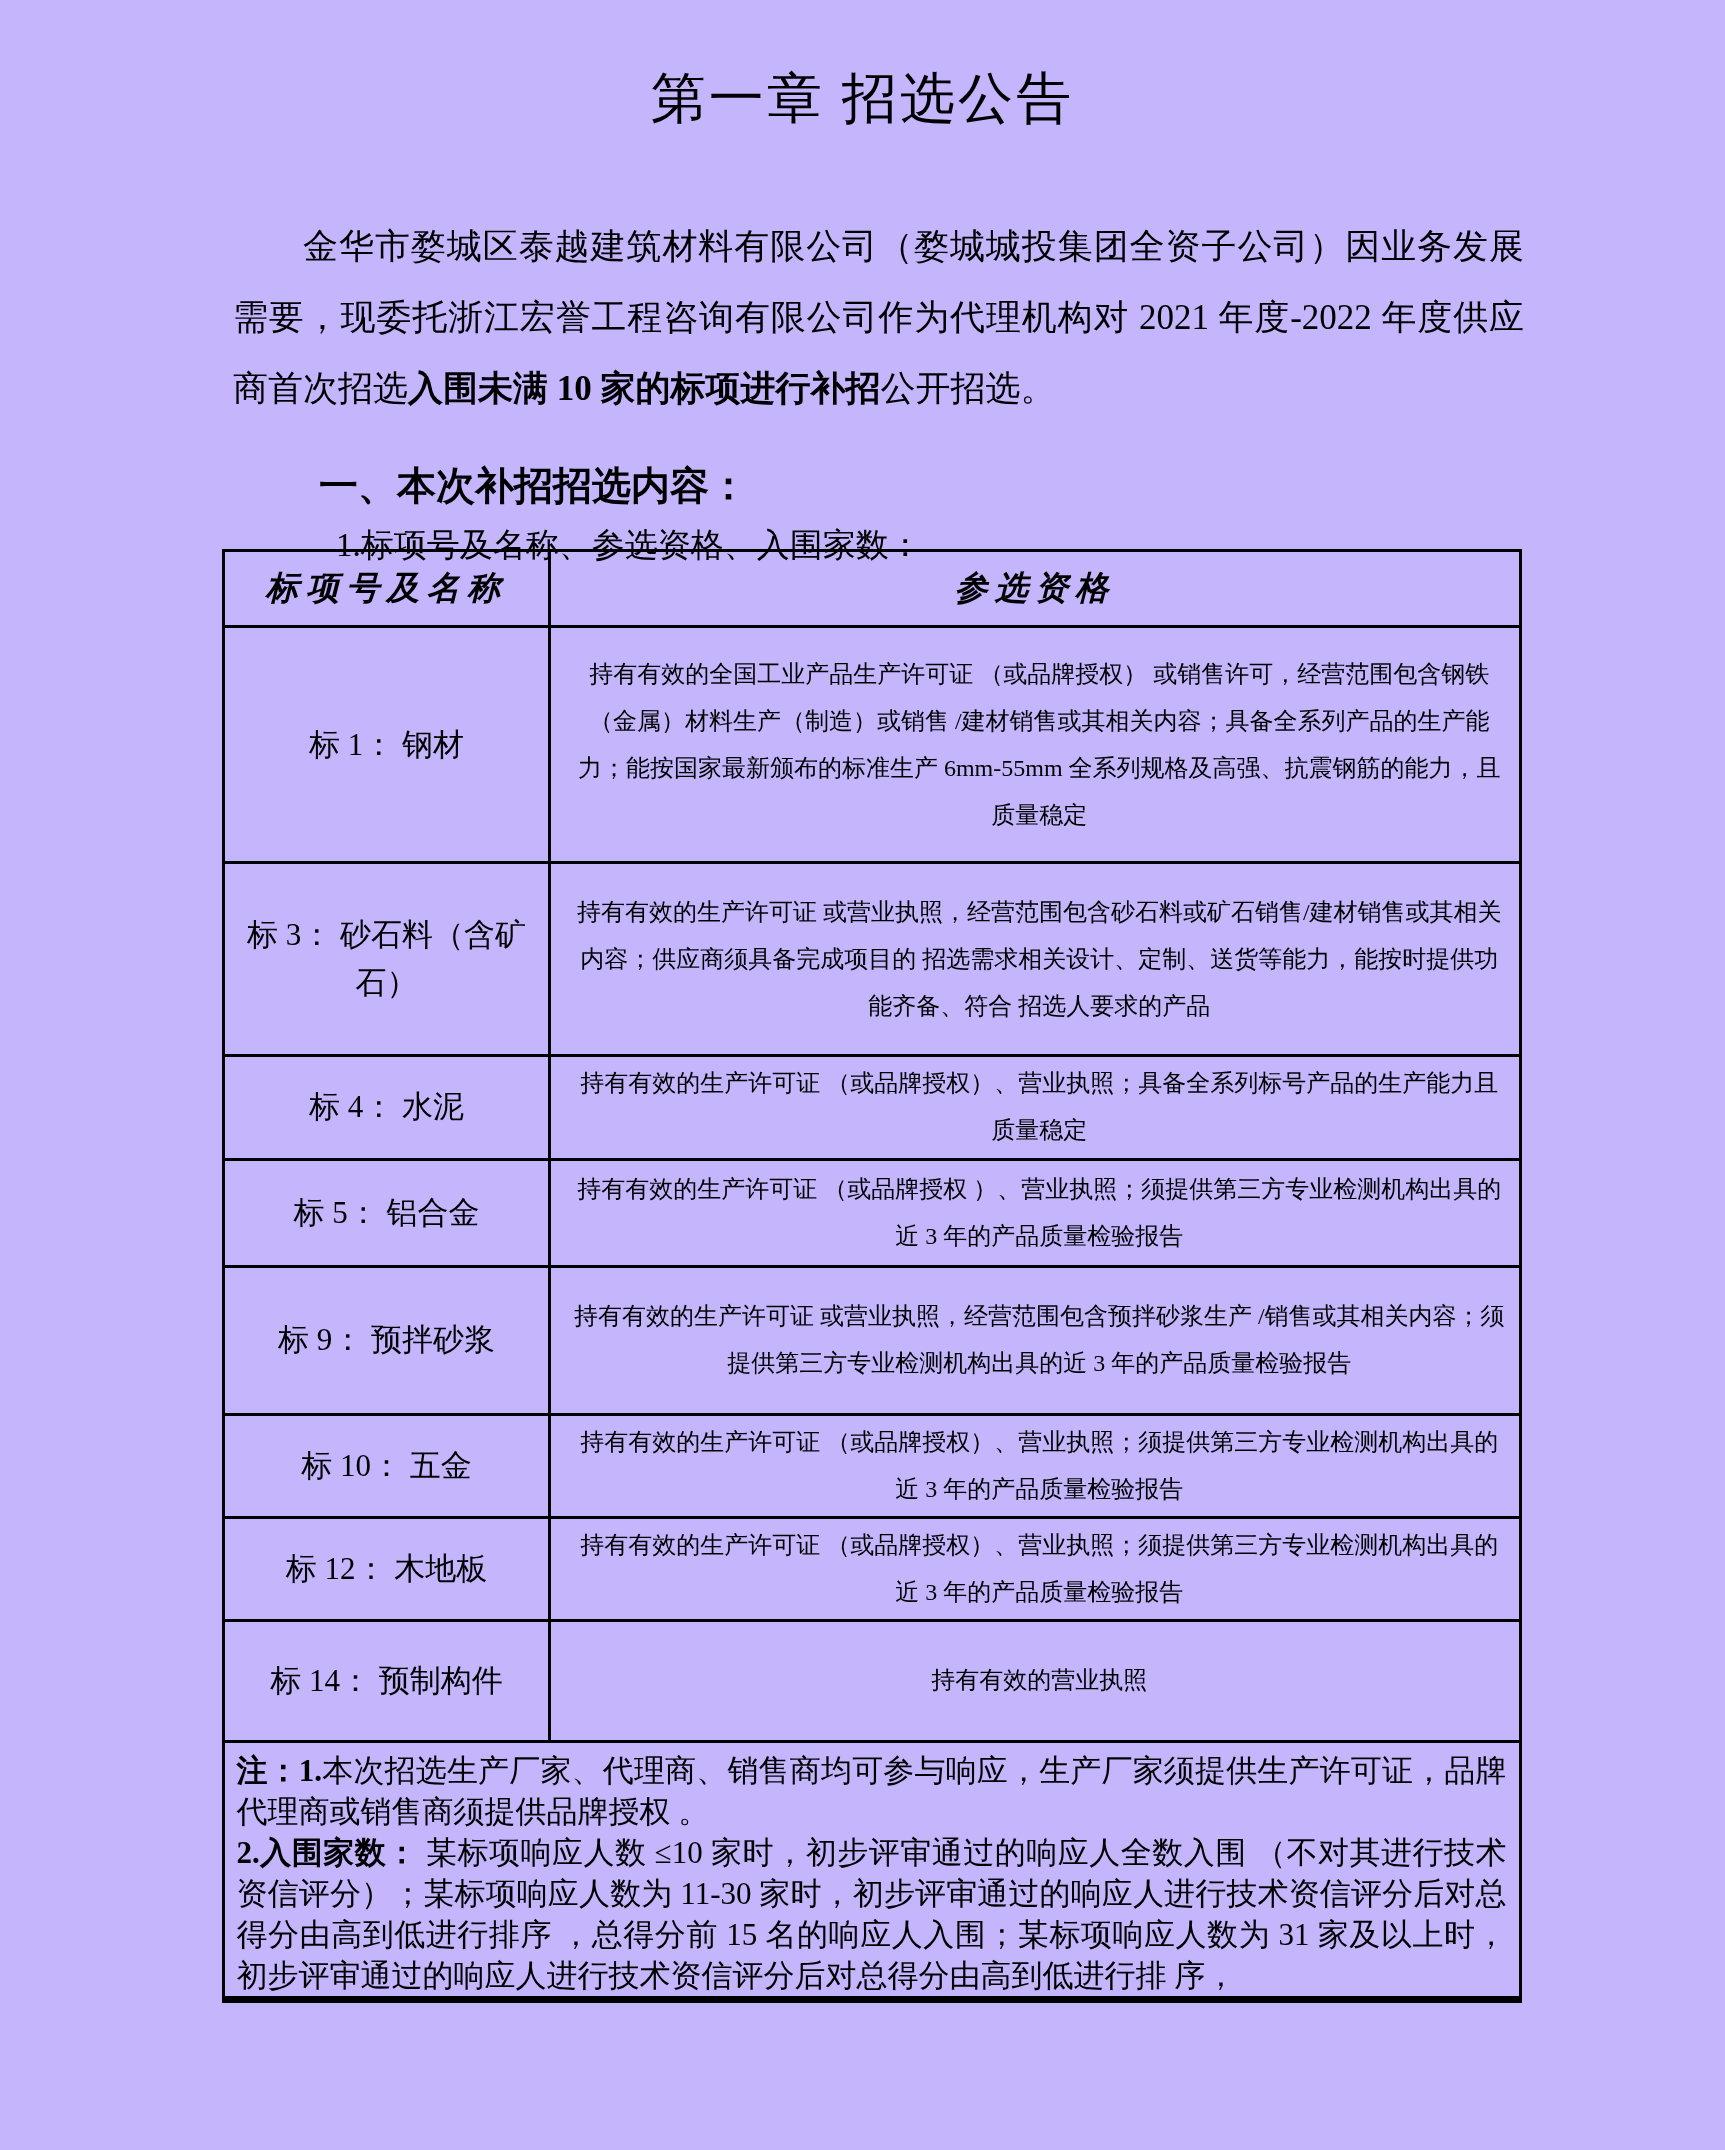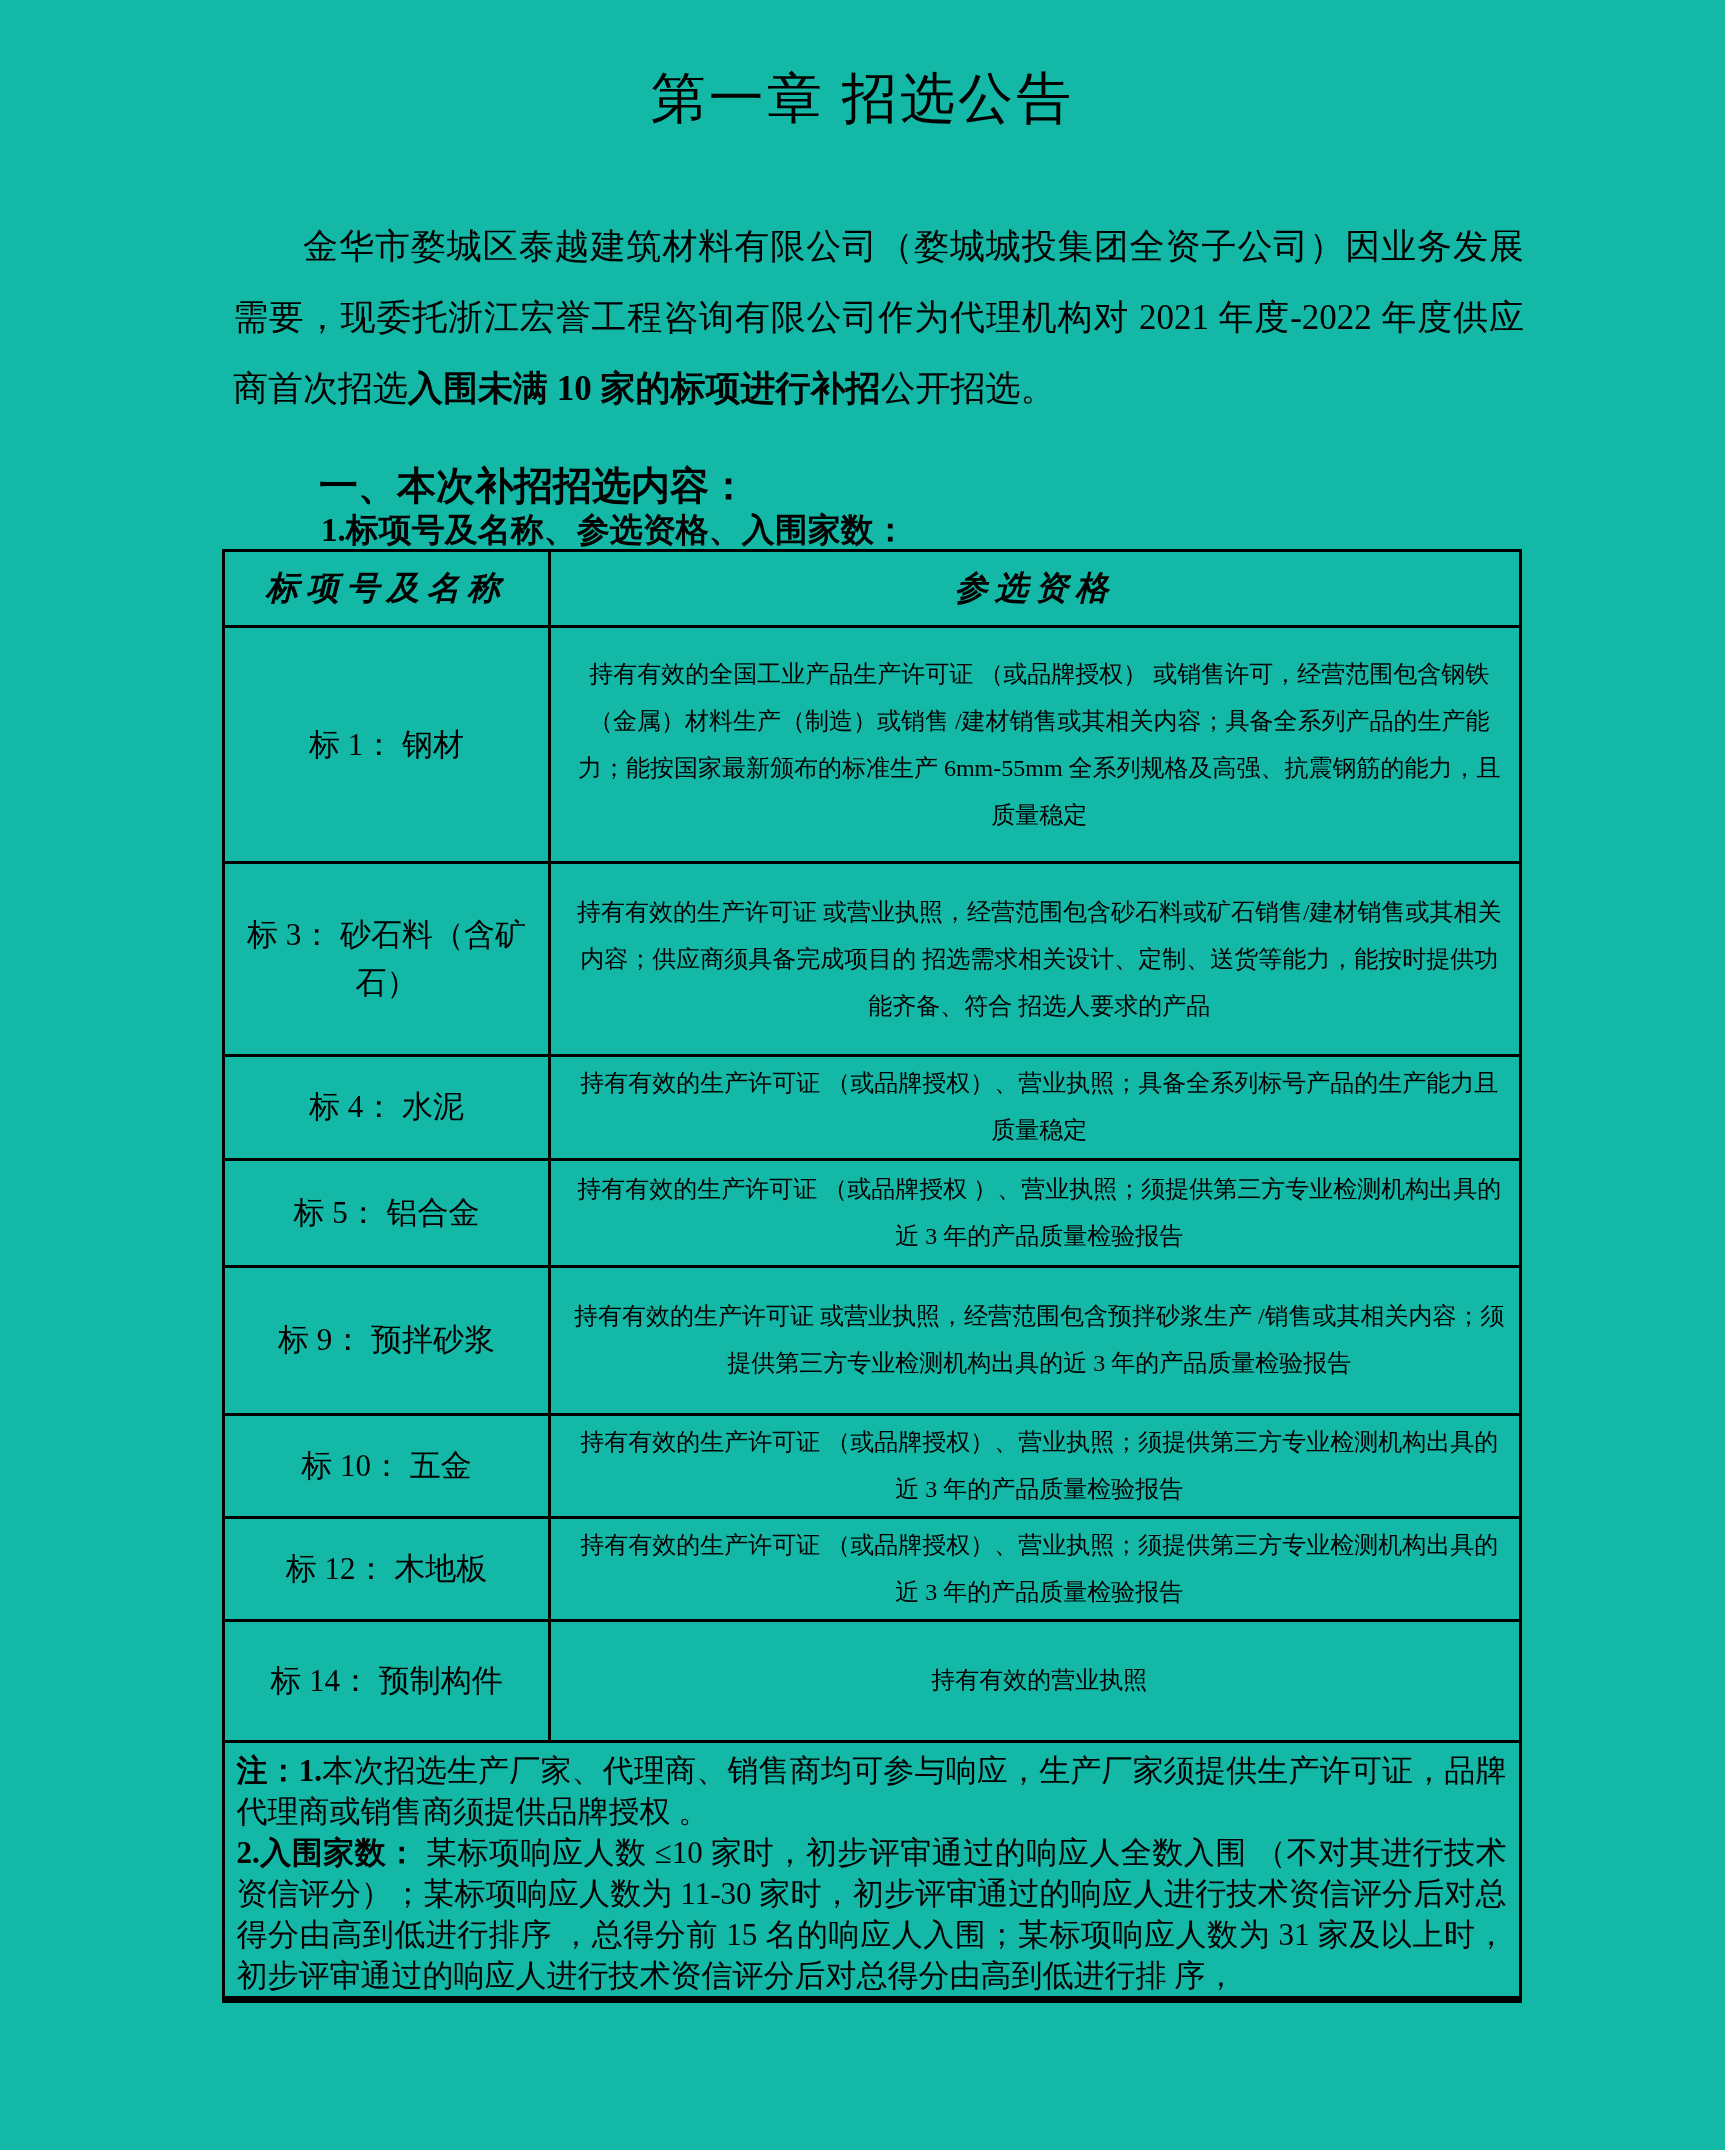--- a/index.html
+++ b/index.html
@@ -1,20 +1,20 @@
 <!DOCTYPE html>
 <html style="font-size:8.3px"><head>
 <meta charset="utf-8">
 <style>
   html,body{margin:0;padding:0;background:#ffffff;}
   #page{
     position:relative;
     width:1725px;
     height:2151px;
-    background:#14b8a6;
+    background:#c4b5fd;
     color:#000000;
     font-family:"Liberation Serif","DejaVu Serif",serif;
     overflow:hidden;
   }
   .doc-title{
     position:absolute;
     top:62px;
     left:0;
     width:1725px;
     text-align:center;
@@ -43,22 +43,22 @@
     line-height:57px;
     font-weight:bold;
     margin:17px;
   }
   .section-subheading{
     position:absolute;
     top:504px;
     left:321px;
     font-size:33px;
     line-height:52px;
-    font-weight:700;
-    margin:0;
+    font-weight:400;
+    margin:15px;
   }
   table.main{
     position:absolute;
     top:549px;
     left:222px;
     width:1297px;
     border-collapse:collapse;
     table-layout:fixed;
   }
   table.main col.c1{width:326px;}

